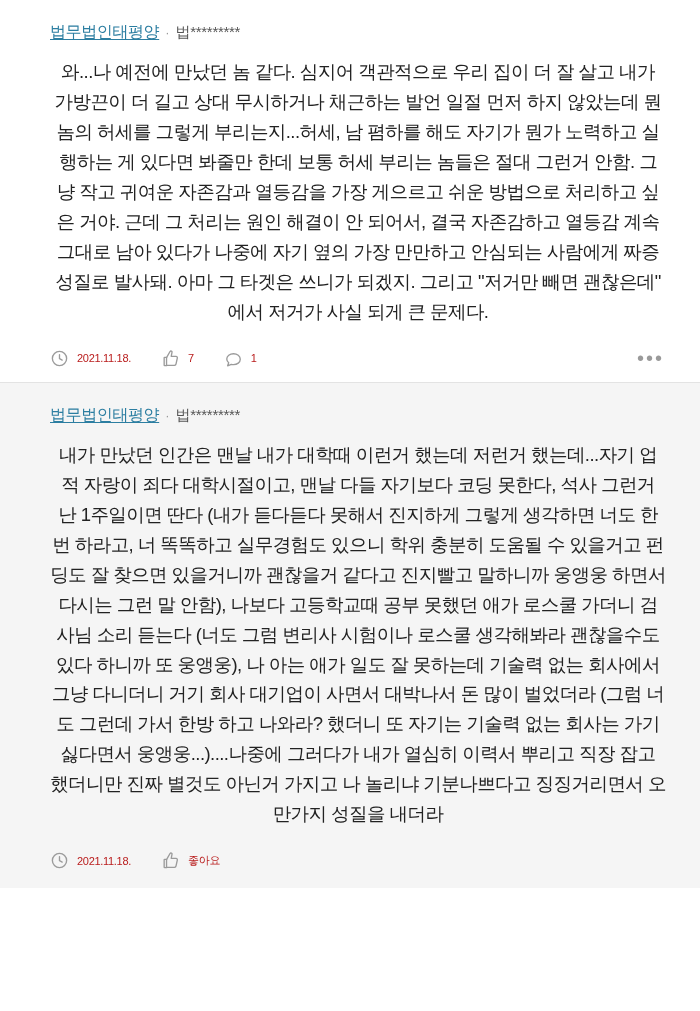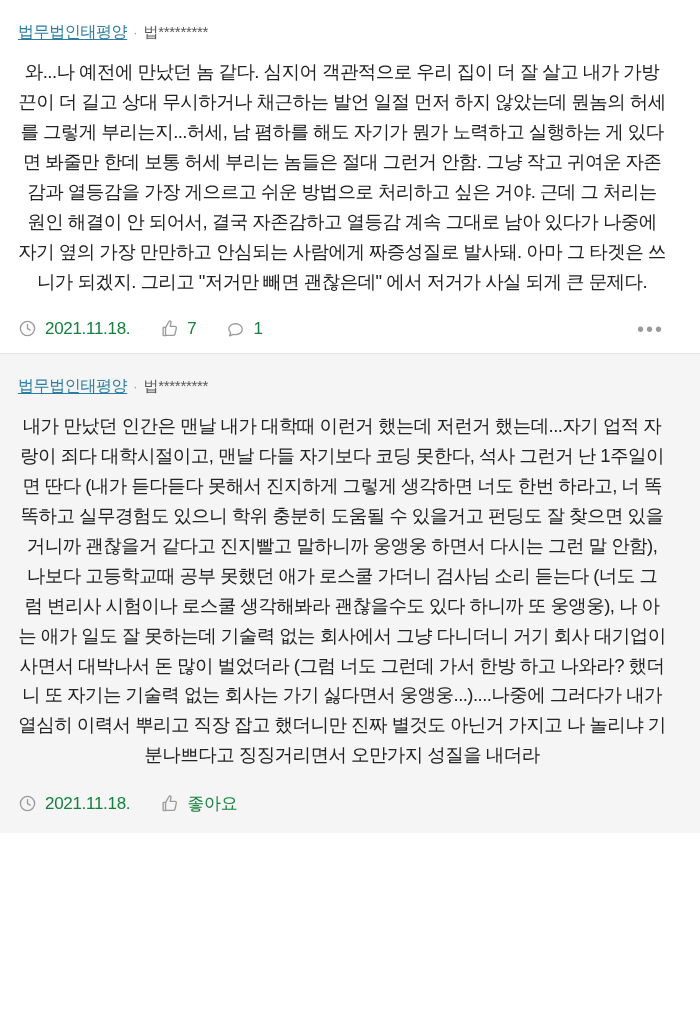--- a/index.html
+++ b/index.html
@@ -14,21 +14,21 @@
     color: #1a1a1a;
     -webkit-font-smoothing: antialiased;
   }
   .page {
     width: 700px;
     min-height: 1011px;
     position: relative;
     overflow: hidden;
   }
   .comment {
-    padding: 0 34px 0 18px;
+    padding: 0 34px 0 50px;
     box-sizing: border-box;
     width: 700px;
   }
   .comment.first {
     background: #ffffff;
     padding-top: 22px;
     padding-bottom: 14px;
   }
   .comment.second {
     background: #f5f5f5;
@@ -83,22 +83,22 @@
     color: #8a8a8a;
   }
   .meta-item {
     display: flex;
     align-items: center;
     margin-right: 30px;
     white-space: nowrap;
   }
   .meta-item .label {
     margin-left: 8px;
-    color: #15803d;
-    font-size: 17px;
+    color: #b91c1c;
+    font-size: 11px;
     letter-spacing: -0.3px;
   }
   .meta-spacer {
     flex: 1 1 auto;
   }
   .more-btn {
     color: #9a9a9a;
     font-size: 20px;
     letter-spacing: 2px;
     line-height: 10px;

